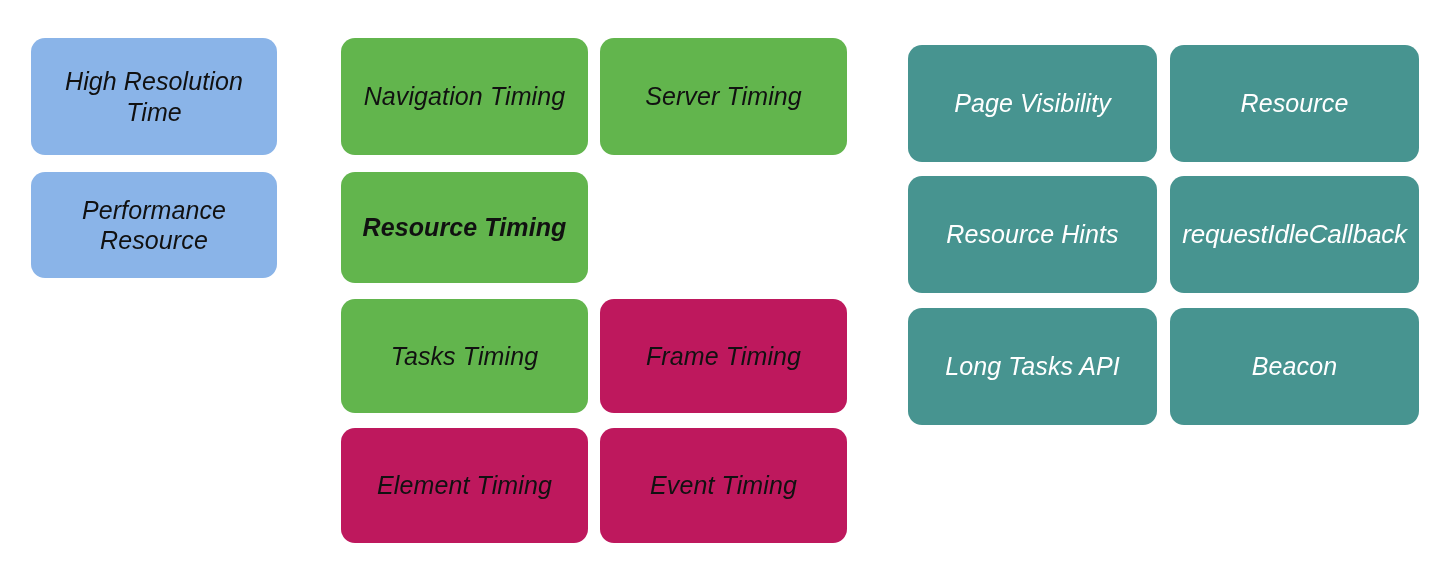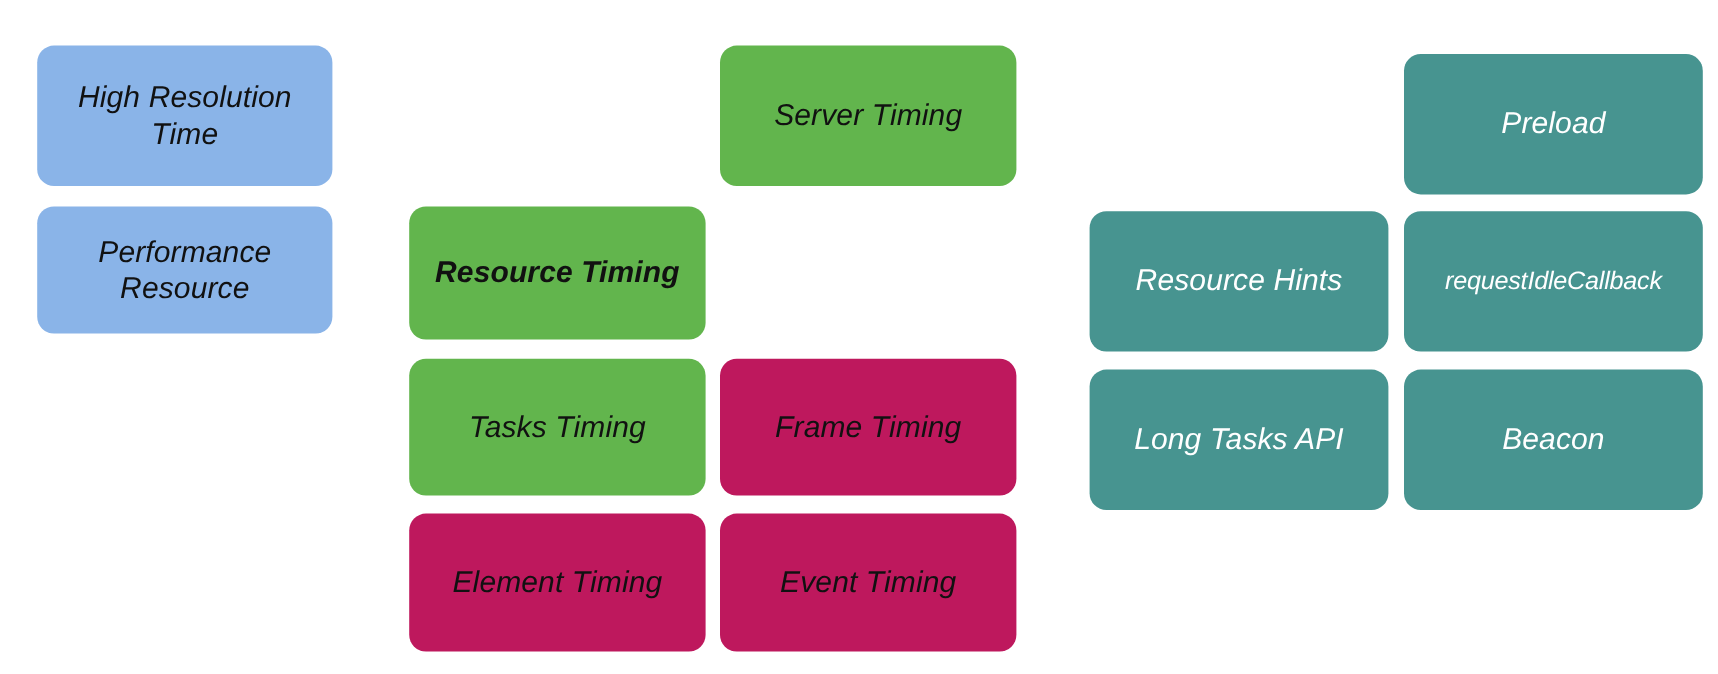--- a/index.html
+++ b/index.html
@@ -69,37 +69,40 @@
   .g-timing .row3.card { height: 115px; }
 
   
   .g-related { left: 908px; top: 45px; width: 510px; height: 380px; }
   .g-related .card { width: 249px; height: 117px; font-size: 25px; }
   .g-related .col0 { left: 0px; }
   .g-related .col1 { left: 262px; }
   .g-related .row0 { top: 0px; }
   .g-related .row1 { top: 131px; }
   .g-related .row2 { top: 263px; text-align: center; }
-  .g-related .tight { font-size: 21px; letter-spacing: -0.2px; }
+  .g-related .tight { font-size: 26px; letter-spacing: -0.2px; }
 </style>
 </head>
 <body>
 
 <div id="canvas">
 
   <div class="group g-core">
     <div class="card c-blue r0">
       <span>High Resolution Time</span>
     </div>
     <div class="card c-blue r1">
       <span>Performance Resource</span>
     </div>
   </div>
 
   <div class="group g-timing">
+    <div class="card c-green col0 row0">
+      <span>Navigation Timing</span>
+    </div>
     <div class="card c-green col1 row0">
       <span>Server Timing</span>
     </div>
     <div class="card c-green col0 row1">
       <span>Resource Timing</span>
     </div>
     <div class="card c-green col0 row2">
       <span>Tasks Timing</span>
     </div>
     <div class="card c-yellow col1 row2">
@@ -107,22 +110,25 @@
     </div>
     <div class="card c-yellow col0 row3">
       <span>Element Timing</span>
     </div>
     <div class="card c-yellow col1 row3">
       <span>Event Timing</span>
     </div>
   </div>
 
   <div class="group g-related">
+    <div class="card c-teal col0 row0">
+      <span>Page Visibility</span>
+    </div>
     <div class="card c-teal col1 row0">
-      <span>Preload</span>
+      <span>Resource</span>
     </div>
     <div class="card c-teal col0 row1">
       <span>Resource Hints</span>
     </div>
     <div class="card c-teal col1 row1 tight">
       <span>requestIdleCallback</span>
     </div>
     <div class="card c-teal col0 row2">
       <span>Long Tasks API</span>
     </div>

